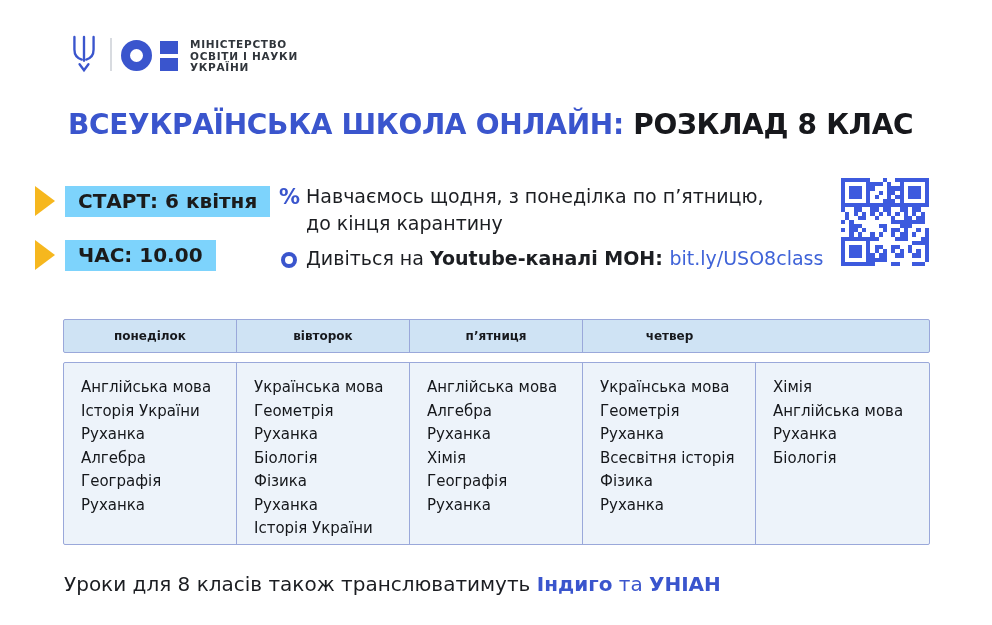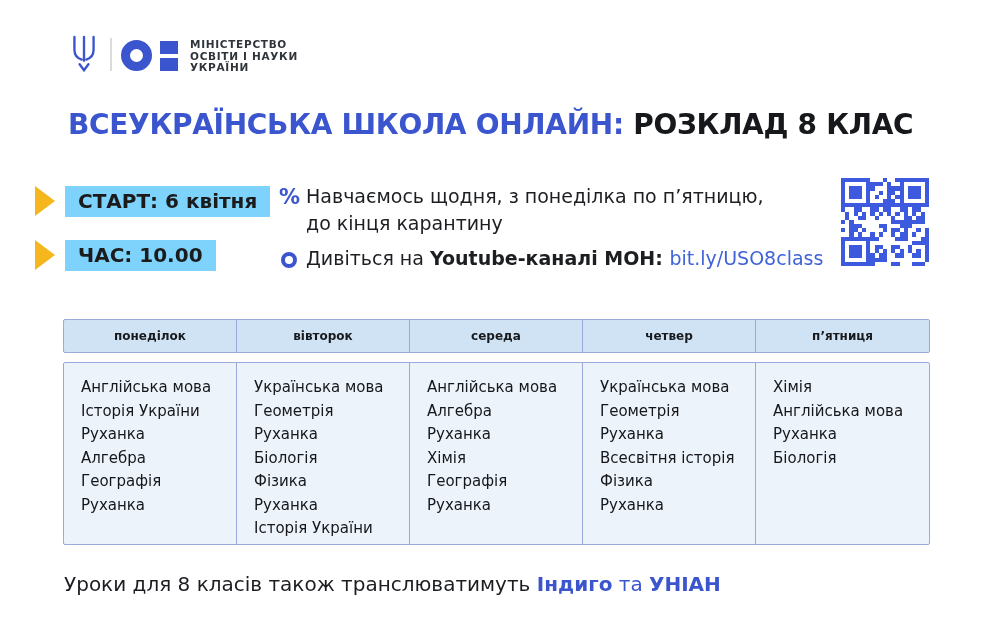--- a/index.html
+++ b/index.html
@@ -543,23 +543,22 @@
       <div class="on"></div>
       <div class="on"></div>
       <div class="on"></div>
       <div></div>
     </div>
 
   <div class="table">
     <div class="thead">
       <div class="th">понеділок</div>
       <div class="th">вівторок</div>
-      <div class="th">середа</div>
+      <div class="th">п’ятниця</div>
       <div class="th">четвер</div>
-      <div class="th">п’ятниця</div>
     </div>
     <div class="tbody">
       <div class="td">
           <div>Англійська мова</div>
           <div>Історія України</div>
           <div>Руханка</div>
           <div>Алгебра</div>
           <div>Географія</div>
           <div>Руханка</div>
         </div>

